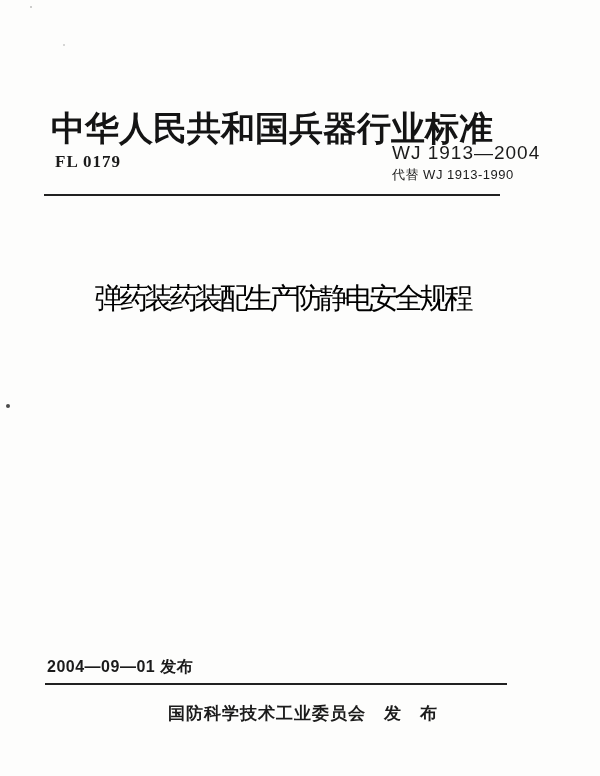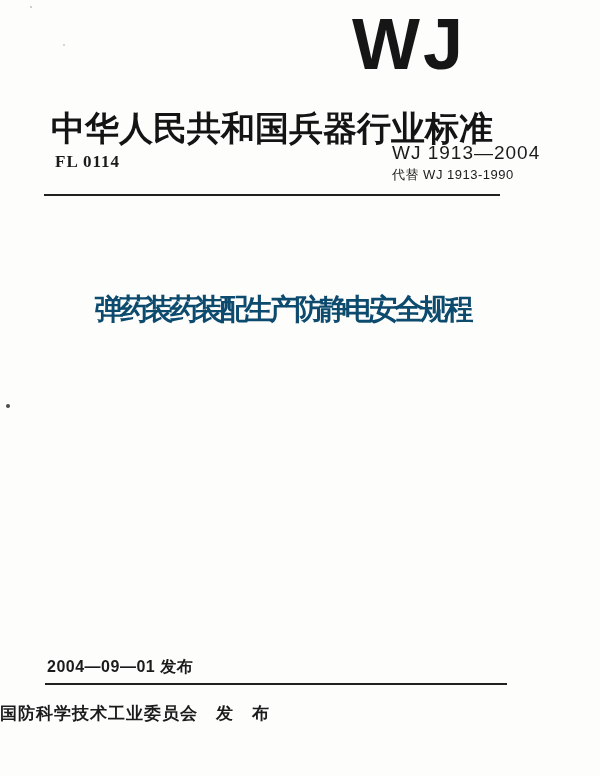--- a/index.html
+++ b/index.html
@@ -77,29 +77,29 @@
     left: 44px;
     width: 456px;
   }
   .rule-bottom {
     top: 683px;
     left: 45px;
     width: 462px;
   }
   .doc-title {
     position: absolute;
-    top: 290px;
+    top: 279px;
     left: 0;
     width: 564px;
     text-align: center;
     font-size: 29px;
-    font-weight: bold;
+    font-weight: normal;
     letter-spacing: -4px;
     white-space: nowrap;
-    color: #0c4a6e;
+    color: #000000;
   }
   .doc-subtitle {
     position: absolute;
     top: 345px;
     left: 0;
     width: 545px;
     text-align: center;
     font-family: "Liberation Serif", "DejaVu Serif", serif;
     font-size: 15px;
     font-weight: bold;
@@ -117,45 +117,45 @@
     font-weight: bold;
     letter-spacing: 0.5px;
     white-space: nowrap;
     gap: 28px;
   }
   .issuer {
     position: absolute;
     top: 702px;
     left: 0;
     width: 558px;
-    text-align: left;
+    text-align: center;
     font-size: 17px;
     font-weight: bold;
     letter-spacing: 1px;
     white-space: nowrap;
+    padding-left: 24px;
   }
   .speck {
     position: absolute;
     background: #8a8a8a;
     border-radius: 50%;
   }
   .speck-1 { top: 404px; left: 6px; width: 4px; height: 4px; background: #4a4a4a; }
   .speck-2 { top: 6px; left: 30px; width: 2px; height: 2px; background: #bdbdbd; }
   .speck-3 { top: 44px; left: 63px; width: 2px; height: 2px; background: #c9c9c9; }
 </style>
 </head>
 <body>
 
 <div class="page">
 
-  <div class="logo">WJ</div>
 
   <h1 class="header-title">中华人民共和国兵器行业标准</h1>
 
-  <div class="fl-code">FL 0114</div>
+  <div class="fl-code">FL 0179</div>
 
   <div class="std-block">
     <div class="std-number">WJ 1913—2004</div>
     <div class="supersedes">代替 WJ 1913-1990</div>
   </div>
 
   <div class="rule rule-top"></div>
 
   <div class="doc-title">弹药装药装配生产防静电安全规程</div>
 

